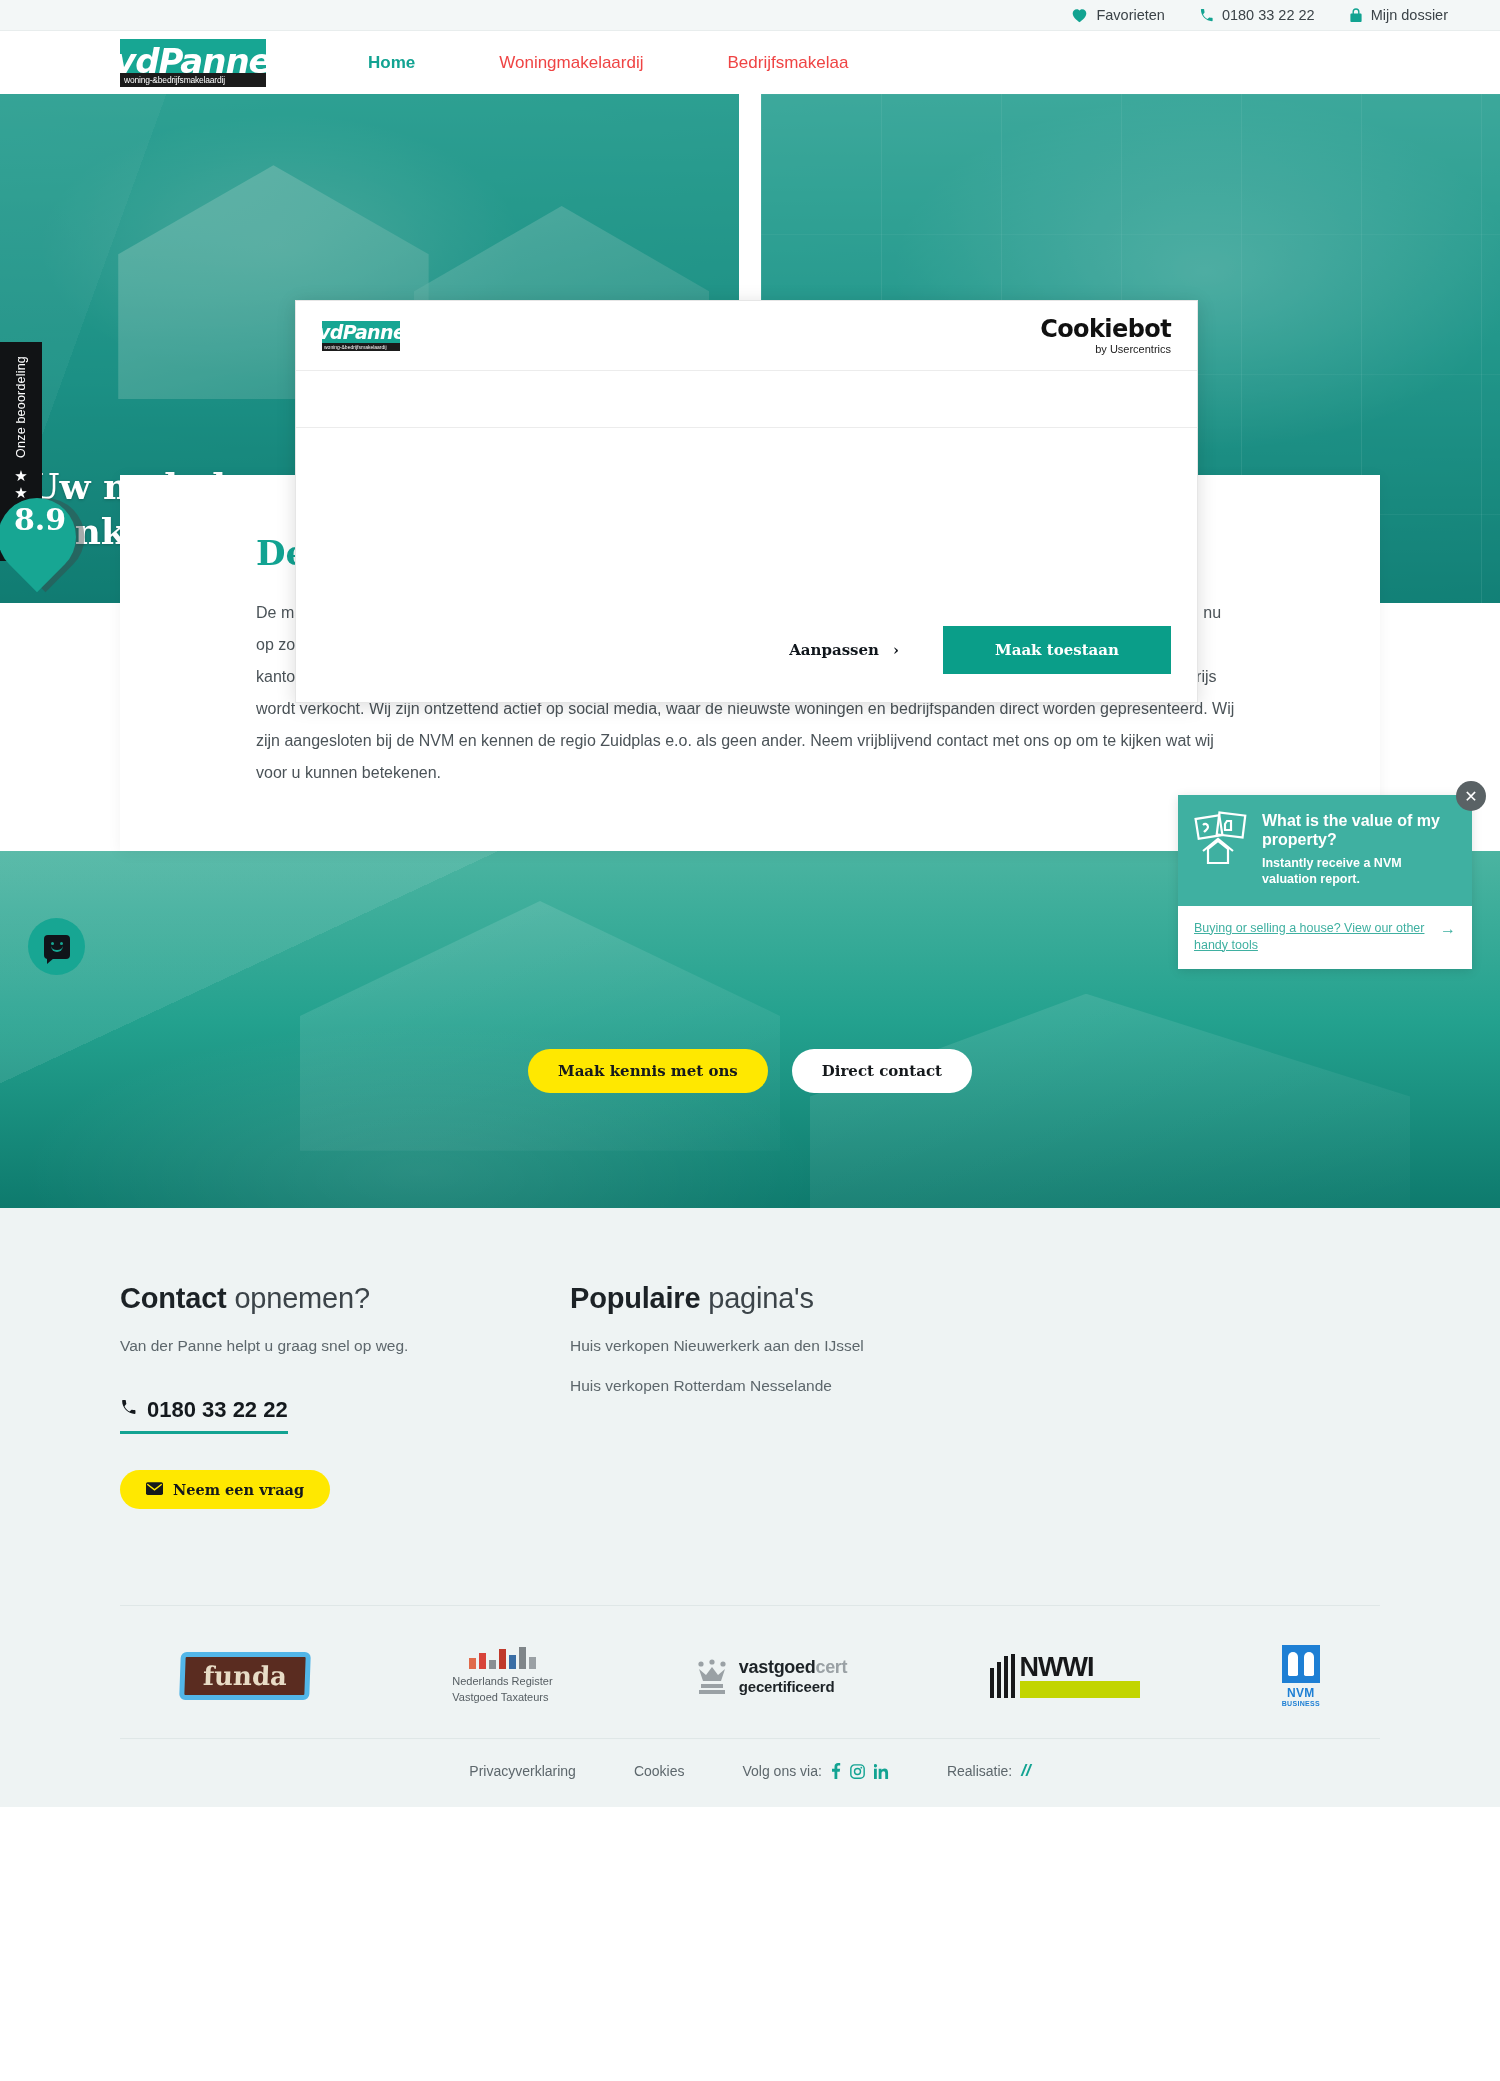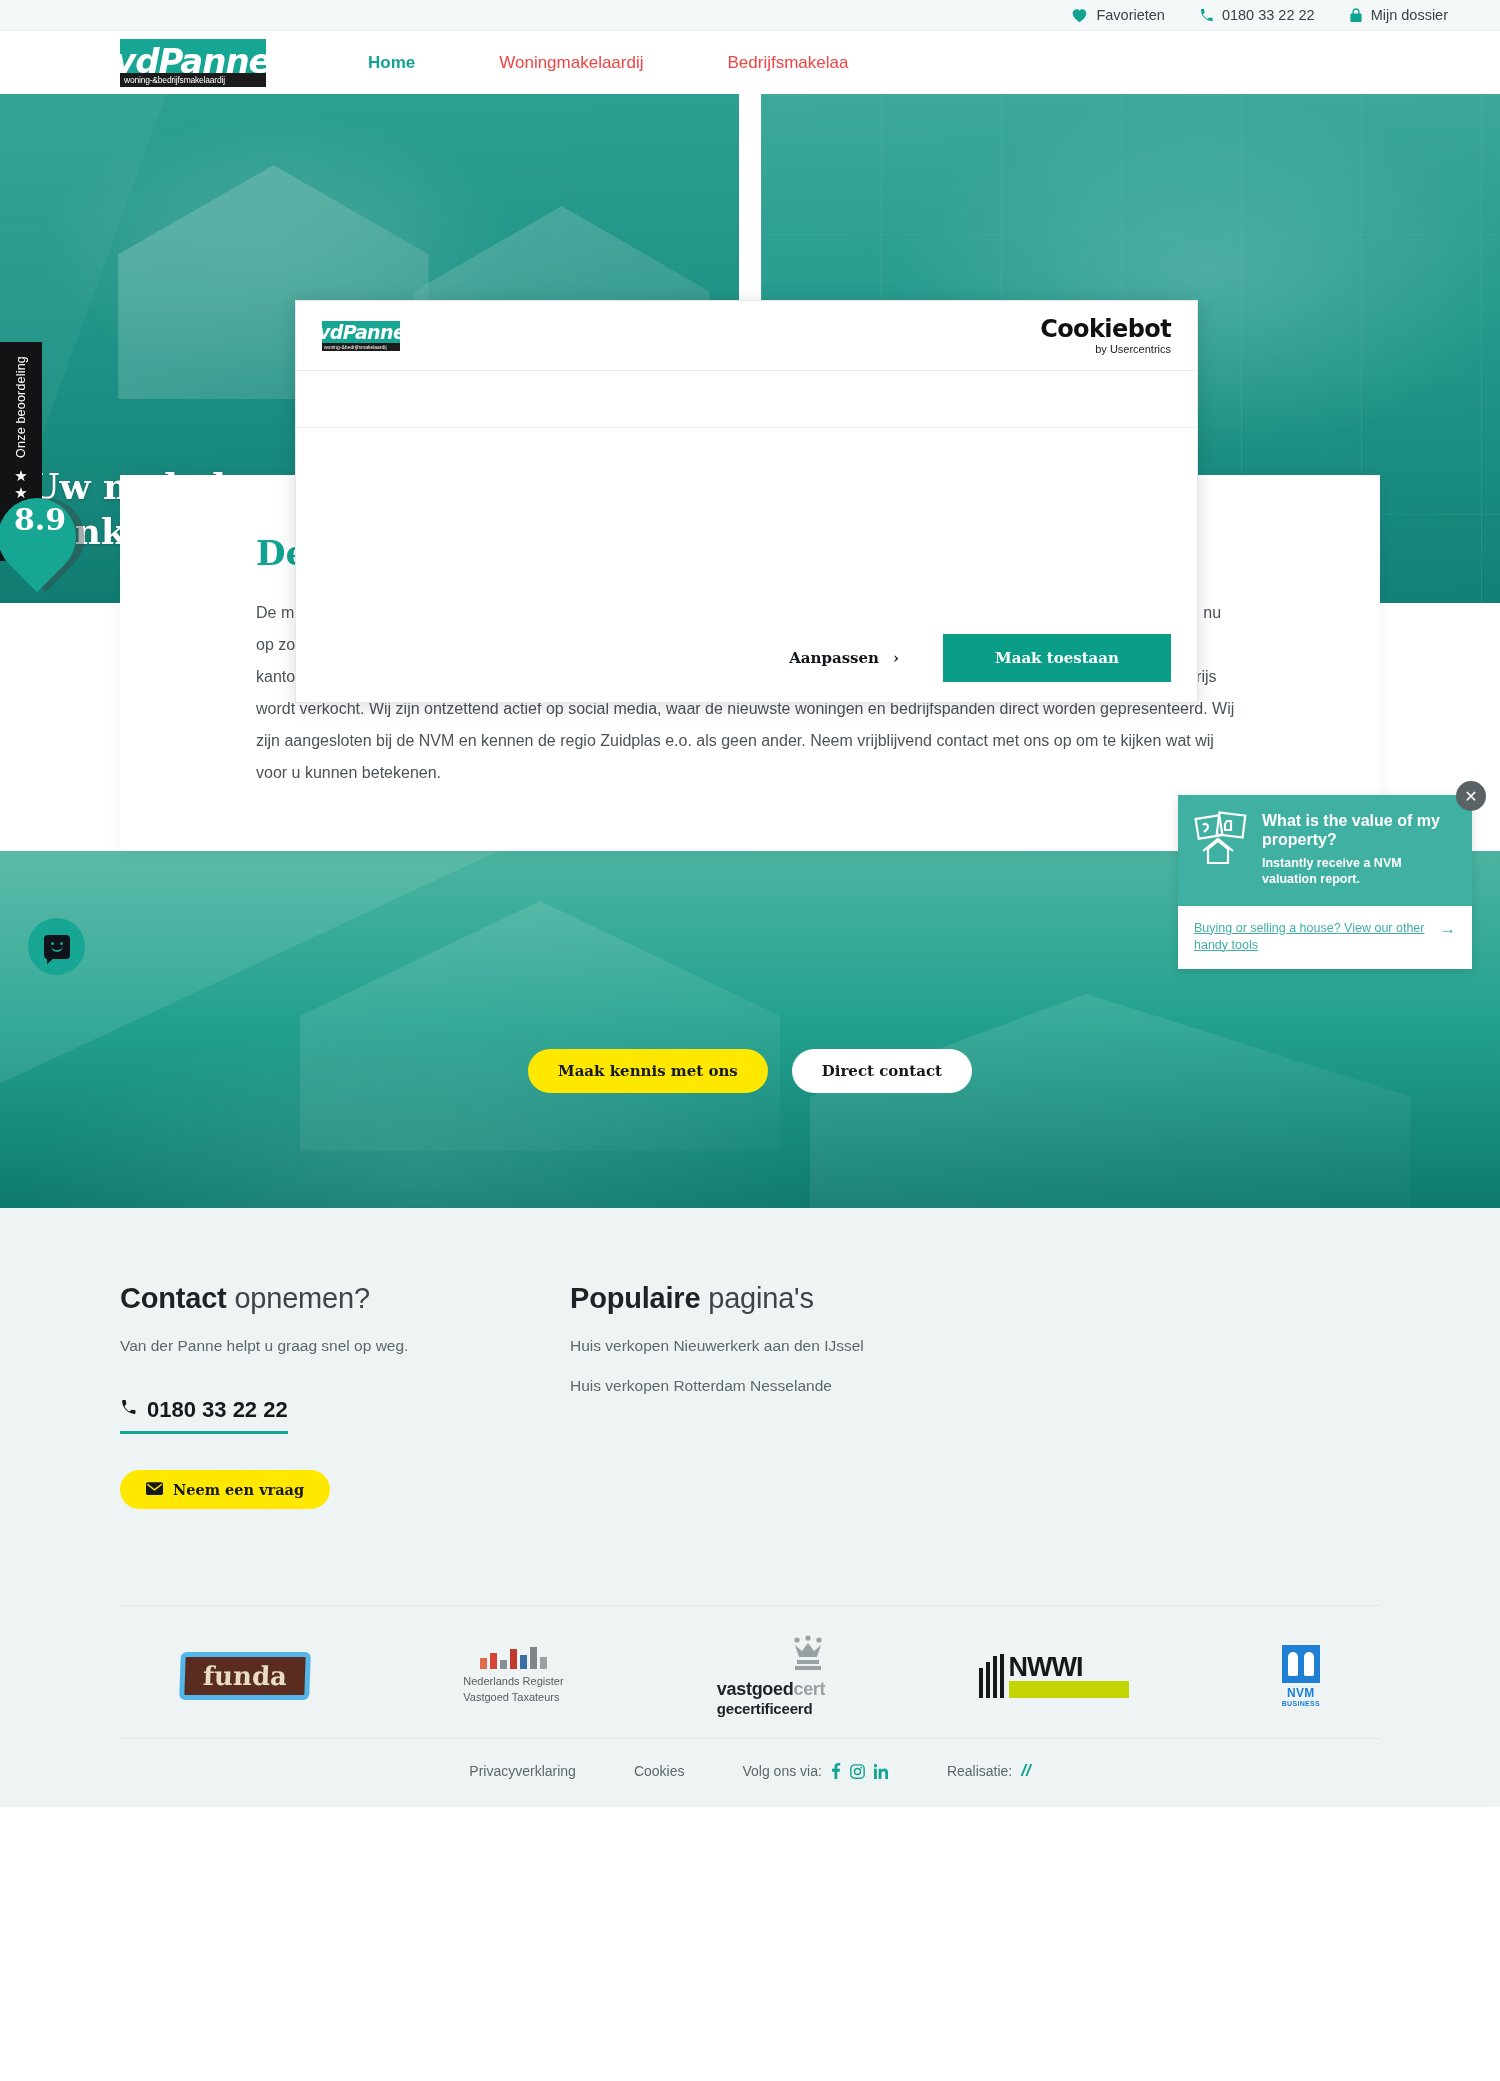--- a/index.html
+++ b/index.html
@@ -351,21 +351,21 @@
   .funda {
     background: #5a2c20; color: #e8dcc6; font-family: "DejaVu Serif", serif;
     font-weight: bold; font-size: 26px; padding: 4px 18px;
     border-radius: 6px; border: 5px solid #52b6e8;
     position: relative; transform: skewX(-2deg);
   }
   .nrvt { text-align: left; }
   .nrvt-bars { display: flex; align-items: flex-end; justify-content: center; gap: 3px; height: 22px; margin-bottom: 5px; }
   .nrvt-bars i { width: 7px; display: block; }
   .nrvt-t { font-size: 11px; color: #555d62; line-height: 1.4; }
-  .vgc { display: flex; align-items: flex-end; gap: 10px; flex-direction: column; }
+  .vgc { display: flex; align-items: center; gap: 10px; }
   .crown { width: 34px; height: 34px; color: #9aa1a5; }
   .vgc-t1 { font-size: 18px; font-weight: bold; color: #1d2327; letter-spacing: -.3px; }
   .vgc-t1 em { font-style: normal; color: #9aa1a5; }
   .vgc-t2 { font-size: 15px; font-weight: bold; color: #1d2327; letter-spacing: -.2px; }
   .nwwi { display: flex; align-items: stretch; height: 44px; }
   .nwwi-bars { display: flex; align-items: flex-end; gap: 3px; padding-right: 5px; }
   .nwwi-bars i { width: 4px; background: #17181a; display: block; }
   .nwwi-right { position: relative; width: 120px; }
   .nwwi-txt { font-size: 27px; font-weight: bold; color: #17181a; letter-spacing: -1px; line-height: 26px; font-family: "Liberation Sans", sans-serif; }
   .nwwi-green { height: 17px; background: #c2d500; margin-top: 1px; }
@@ -416,21 +416,21 @@
     font-family:"DejaVu Sans", sans-serif; font-weight:bold; font-style:italic;
     font-size: 19px; color:#fff; white-space:nowrap; letter-spacing:-.6px;
   }
   .ck-logo-sub { position:absolute; left:0; bottom:0; width:78px; background:#1b1b1b; color:#fff; font-size:5px; padding:1px 2px; white-space:nowrap; }
   .cookiebot { text-align: right; }
   .cookiebot-name { font-family: "DejaVu Sans", sans-serif; font-weight: bold; font-size: 24px; color: #111; letter-spacing: -.6px; line-height: 1; }
   .cookiebot-sub { font-size: 11px; color: #222; margin-top: 2px; }
   .ck-tabs { height: 57px; flex: none; border-bottom: 1px solid #ececec; }
   .ck-body { flex: 1; }
   .ck-foot {
-    flex: none; padding: 0 26px 20px;
+    flex: none; padding: 0 26px 28px;
     display: flex; align-items: center; justify-content: flex-end; gap: 44px;
   }
   .ck-custom {
     display: flex; align-items: center; gap: 14px;
     font-family: "DejaVu Serif", serif; font-weight: bold; font-size: 15px;
     color: #10161c; cursor: pointer; background: none; border: none;
   }
   .ck-accept {
     background: #0a9e89; color: #fff; border: none;
     font-family: "DejaVu Serif", serif; font-weight: bold; font-size: 15px;

